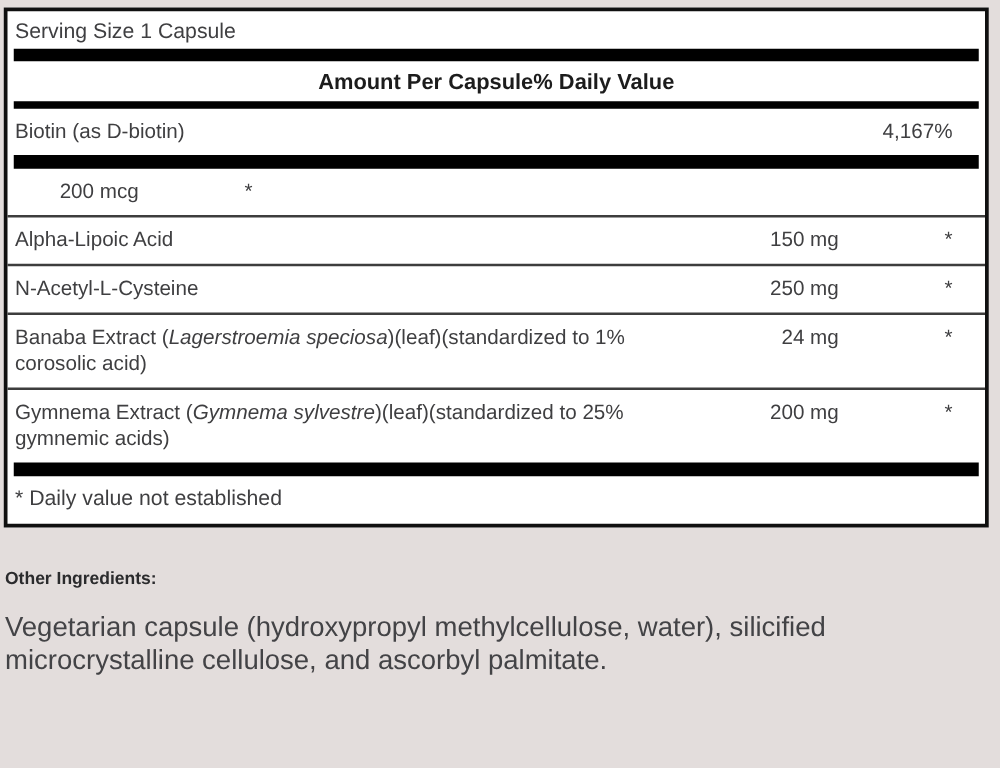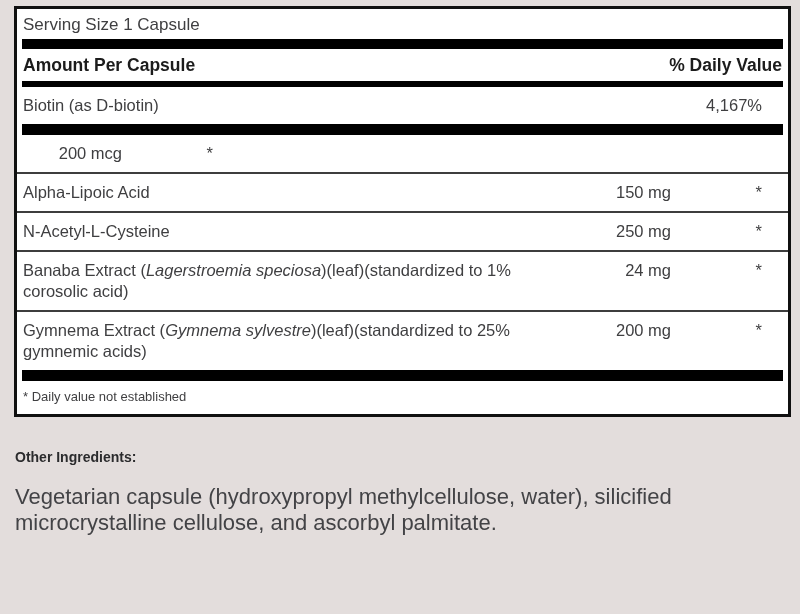--- a/index.html
+++ b/index.html
@@ -3,59 +3,59 @@
 <meta charset="utf-8">
 <style>
   html,body { margin:0; padding:0; }
   body {
     width:800px; height:614px;
     background:#e3dddc;
     font-family:"Liberation Sans","DejaVu Sans",sans-serif;
     color:#404043;
     -webkit-font-smoothing:antialiased;
   }
-  .page { width:800px; height:614px; box-sizing:border-box; padding:6px 9px 0 14px; }
+  .page { width:800px; height:614px; box-sizing:border-box; padding:6px 9px 0 3px; }
 
   .panel {
     background:#ffffff;
     border:3px solid #101010;
     box-sizing:border-box;
   }
   .serving {
     font-size:17px; line-height:19px;
     padding:6px 6px 5px 6px;
     color:#3f3f41;
   }
   .bar { background:#000000; margin:0 5px; }
   .bar-thick  { height:10px; }
   .bar-medium { height:6px;  }
   .bar-heavy  { height:11px; }
 
   .header-row {
-    display:flex; align-items:center; justify-content:space-between;
+    display:flex; align-items:center; justify-content:center;
     padding:6px 6px 5px 6px;
     font-weight:bold; font-size:17.5px; color:#1c1c1c;
   }
 
   .row {
     display:flex; align-items:flex-start;
     padding:8px 0 8px 0;
     font-size:16.5px; line-height:21px; color:#3f3f41;
   }
   .row.sep { border-top:2px solid #3d3d3d; }
   .name { flex:1 1 auto; padding-left:6px; }
   .name.hang { padding-left:30px; text-indent:-24px; }
   .amt  { width:105px; flex:0 0 auto; text-align:right; }
   .dv   { width:117px; flex:0 0 auto; text-align:right; padding-right:26px; box-sizing:border-box; }
 
   sup { font-size:11px; line-height:0; vertical-align:super; }
   i   { font-style:italic; }
 
   .dv-note {
-    font-size:13px; color:#3f3f41;
+    font-size:17px; color:#3f3f41;
     padding:8px 6px 10px 6px;
   }
 
   .below { padding-left:1px; }
   .oi-heading {
     margin-top:32px;
     font-weight:bold; font-size:14px; color:#2b2b2d;
   }
   .oi-text {
     margin-top:19px;

